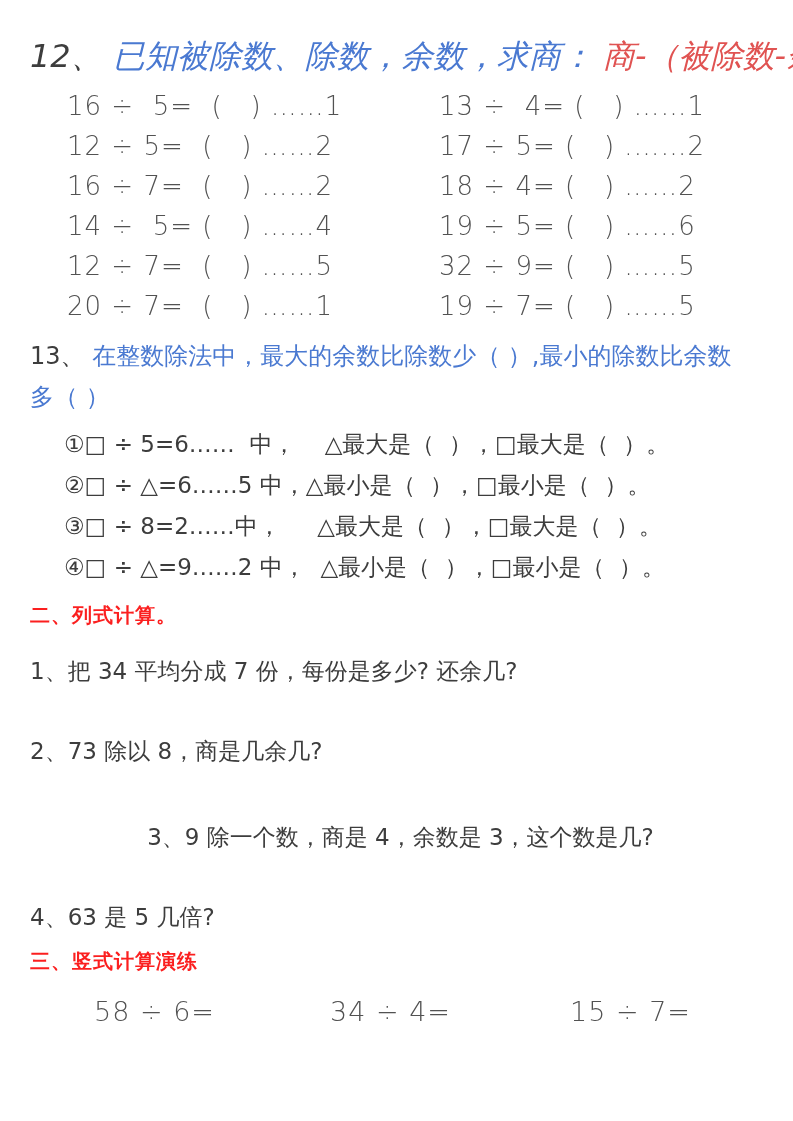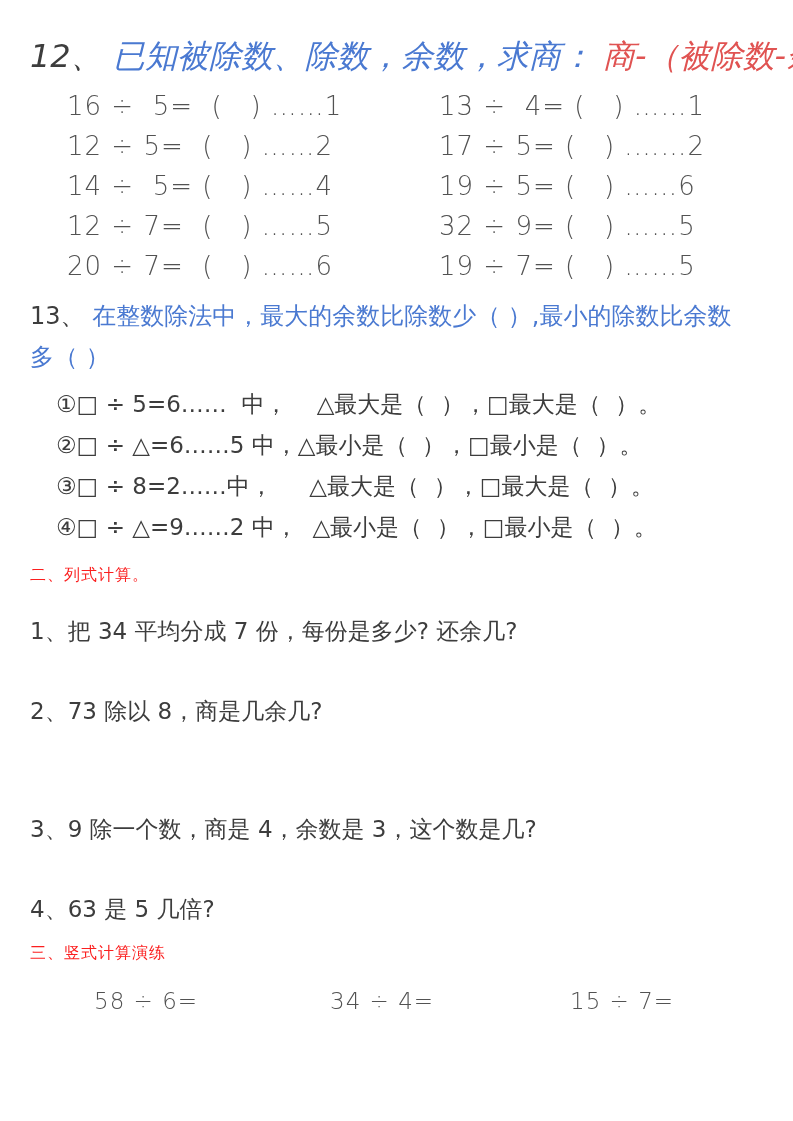--- a/index.html
+++ b/index.html
@@ -50,51 +50,51 @@
     line-height: 42px;
     white-space: nowrap;
   }
   .q13-line2 {
     font-size: 24px;
     line-height: 40px;
     color: #4a79d1;
   }
   .subs {
     margin-top: 7px;
-    margin-left: 26px;
+    margin-left: 34px;
   }
   .sub-item {
     font-size: 23px;
     line-height: 41px;
     color: #3d3d3d;
     white-space: pre;
   }
   .red-head {
     color: #fb1f1f;
-    font-weight: normal;
-    font-size: 16px;
+    font-weight: bold;
+    font-size: 20px;
     line-height: 34px;
     margin-top: 10px;
     letter-spacing: 1px;
   }
   .item {
     font-size: 23px;
     color: #3d3d3d;
     line-height: 30px;
     white-space: pre;
   }
   .item-1 { margin-top: 24px; }
   .item-2 { margin-top: 50px; }
-  .item-3 { margin-top: 88px; }
+  .item-3 { margin-top: 56px; text-align: center; }
   .item-4 { margin-top: 50px; }
   .sec3-head { margin-top: 12px; }
   .final-row {
     margin-top: 18px;
     display: flex;
-    font-size: 23px;
+    font-size: 27px;
     font-weight: 300;
     color: #525252;
     letter-spacing: 1px;
     white-space: pre;
   }
   .final-col-1 { margin-left: 64px; width: 236px; }
   .final-col-2 { width: 240px; }
 </style>
 </head>
 <body>
@@ -110,29 +110,33 @@
   <div class="eq-grid">
     <div class="eq-row">
       <span class="eq-left">16 ÷  5=  (   ) ……1</span>
       <span class="eq-right">13 ÷  4= (   ) ……1</span>
     </div>
     <div class="eq-row">
       <span class="eq-left">12 ÷ 5=  (   ) ……2</span>
       <span class="eq-right">17 ÷ 5= (   ) .……2</span>
     </div>
     <div class="eq-row">
+      <span class="eq-left">16 ÷ 7=  (   ) ……2</span>
+      <span class="eq-right">18 ÷ 4= (   ) ……2</span>
+    </div>
+    <div class="eq-row">
       <span class="eq-left">14 ÷  5= (   ) ……4</span>
       <span class="eq-right">19 ÷ 5= (   ) ……6</span>
     </div>
     <div class="eq-row">
       <span class="eq-left">12 ÷ 7=  (   ) ……5</span>
       <span class="eq-right">32 ÷ 9= (   ) ……5</span>
     </div>
     <div class="eq-row">
-      <span class="eq-left">20 ÷ 7=  (   ) ……6</span>
+      <span class="eq-left">20 ÷ 7=  (   ) ……1</span>
       <span class="eq-right">19 ÷ 7= (   ) ……5</span>
     </div>
   </div>
 
   <div class="q13-head">
     <span class="num">13、</span>
     <span class="blue">在整数除法中，最大的余数比除数少（ ）,最小的除数比余数</span>
   </div>
   <div class="q13-line2">多（ ）</div>
 

